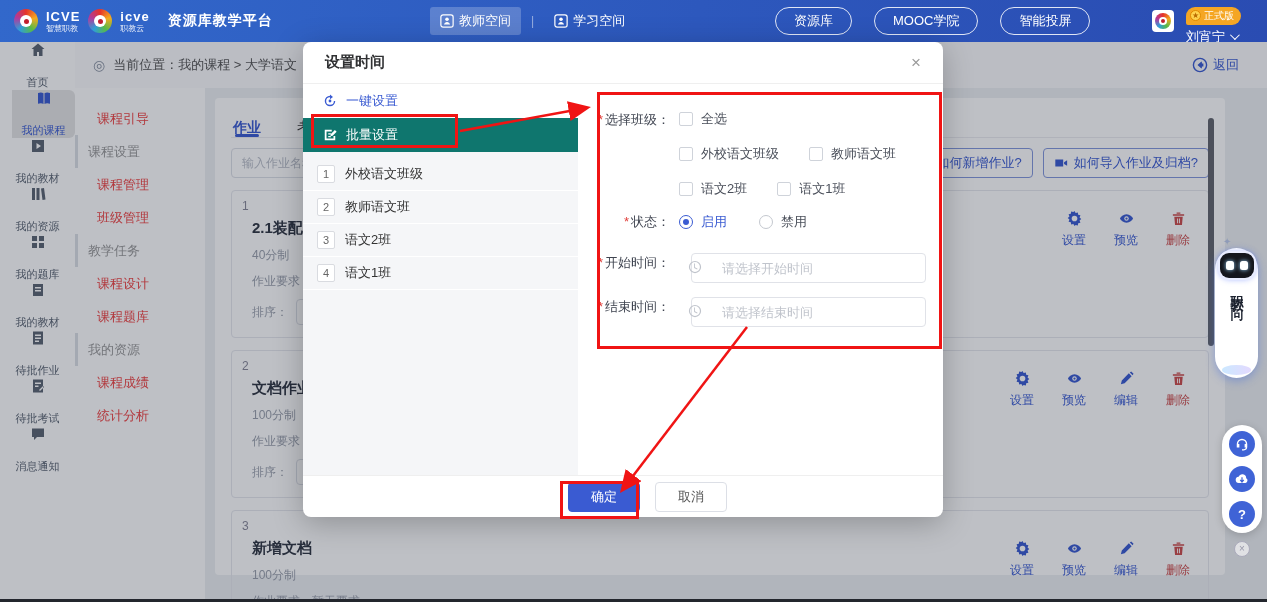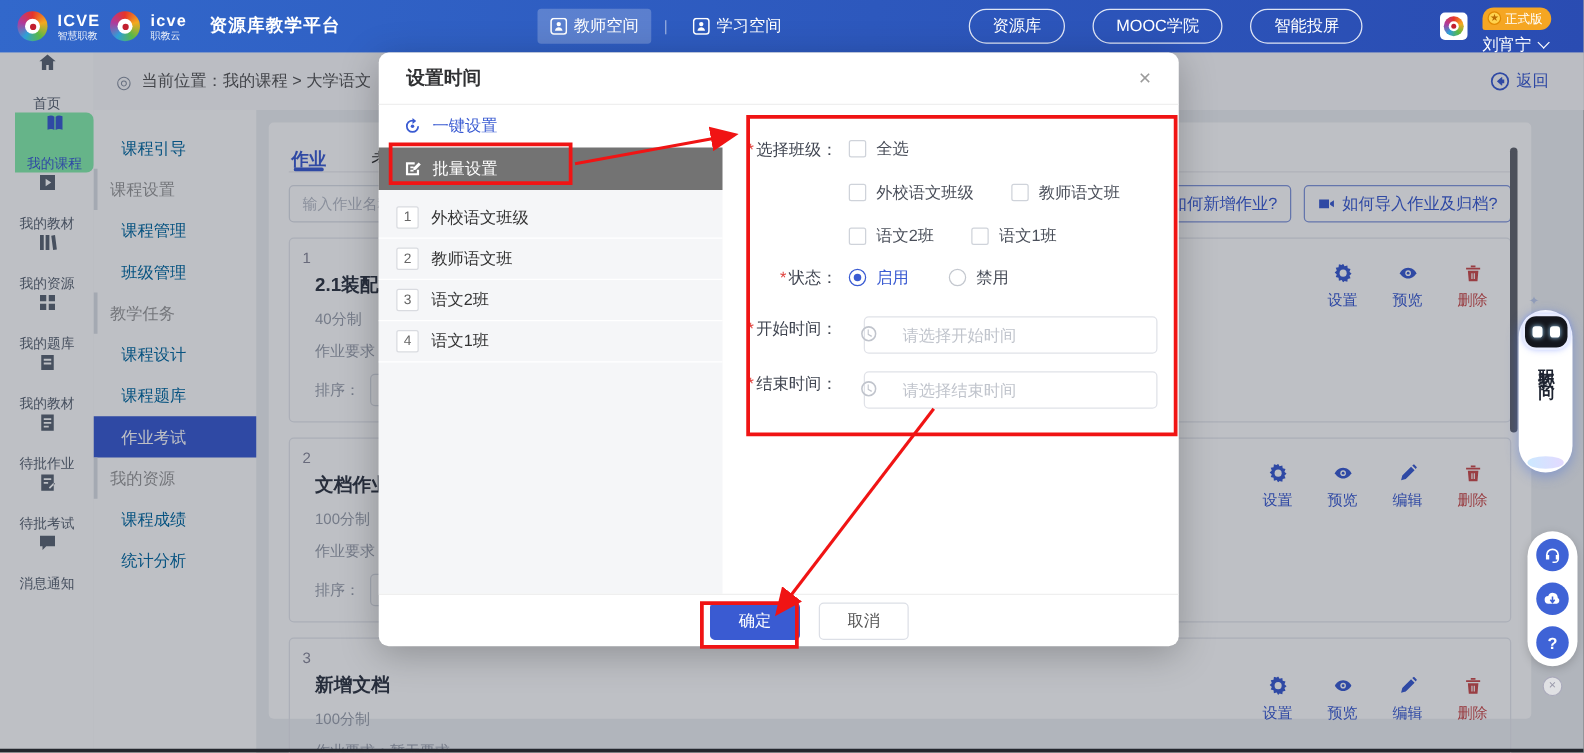--- a/index.html
+++ b/index.html
@@ -40,31 +40,31 @@
     border-radius:50%; color:#b96a00; font-size:8px; line-height:10px; text-align:center; }
   .user-name { font-size:13px; margin-top:3px; display:flex; align-items:center; gap:5px; }
   .caret { width:7px; height:7px; border-right:1.5px solid #fff; border-bottom:1.5px solid #fff;
     transform:rotate(45deg) translateY(-2px); display:inline-block; }
 
   
   .iconbar { position:absolute; left:0; top:42px; width:75px; height:560px; background:#fff; z-index:5; }
   .iconbar-item { height:48px; display:flex; flex-direction:column; align-items:center; justify-content:space-between;
     gap:4px; color:#5a6472; font-size:11px; cursor:pointer; }
   .iconbar-item .ic { width:16px; height:16px; }
-  .iconbar-item.active { background:#86efac; color:#3a5bd2; border-radius:0 6px 6px 0;margin-left:12px; }
+  .iconbar-item.active { background:#e5e5e5; color:#3a5bd2; border-radius:0 6px 6px 0;margin-left:12px; }
 
   
   .crumb-row { position:absolute; left:75px; top:42px; width:1192px; height:46px; background:#fbfbfc;
     display:flex; align-items:center; font-size:13px; color:#555; z-index:5; }
   .crumb-pin { color:#8a93a3; margin:0 8px 0 18px; font-size:14px; }
   .back-btn { position:absolute; right:28px; display:flex; align-items:center; gap:5px; color:#3a5bd2; cursor:pointer; }
 
   
   .subnav { position:absolute; left:75px; top:88px; width:130px; height:514px; background:#fff; z-index:5; padding-top:14px; }
-  .subnav-item { height:33px; line-height:33px; padding-left:22px; font-size:13px; color:#0369a1; cursor:pointer; }
+  .subnav-item { height:33px; line-height:33px; padding-left:22px; font-size:13px; color:#ef4444; cursor:pointer; }
   .subnav-section { height:33px; line-height:33px; padding-left:10px; font-size:13px; color:#999; border-left:3px solid #dcdfe5; margin-left:0; }
   .subnav-item.active { background:#3a5bd2; color:#fff; }
   .collapse-tab { position:absolute; left:124px; top:244px; width:13px; height:40px; background:#edeef2;
     border-radius:3px 0 0 3px; color:#9aa1ad; font-size:11px; display:flex; align-items:center; justify-content:center; cursor:pointer; }
 
   
   .content-card { position:absolute; left:215px; top:98px; width:1010px; height:477px; background:#fff;
     border-radius:4px; z-index:5; padding:0 16px; }
   .tabs-row { height:40px; border-bottom:1px solid #ececf0; display:flex; align-items:flex-end; gap:36px; padding:0 2px; }
   .tab { font-size:14px; color:#333; padding-bottom:0; cursor:pointer; position:relative; }
@@ -97,21 +97,21 @@
 
   
   .modal { position:absolute; left:303px; top:42px; width:640px; height:475px; background:#fff; border-radius:8px;
     box-shadow:0 6px 30px rgba(0,0,0,.25); z-index:50; display:flex; flex-direction:column; }
   .modal-head { height:42px; border-bottom:1px solid #efefef; display:flex; align-items:center; padding:0 22px; }
   .modal-title { font-size:15px; font-weight:bold; color:#303133; }
   .modal-close { margin-left:auto; color:#9b9b9b; font-size:17px; cursor:pointer; line-height:1; }
   .modal-body { flex:1; display:flex; min-height:0; }
   .m-left { width:275px; display:flex; flex-direction:column; }
   .m-quick { height:34px; display:flex; align-items:center; gap:9px; padding-left:20px; color:#3a5bd2; font-size:13px; cursor:pointer; }
-  .m-batch { height:34px; display:flex; align-items:center; gap:9px; padding-left:20px; background:#737373; color:#fff; font-size:13px; cursor:pointer; }
+  .m-batch { height:34px; display:flex; align-items:center; gap:9px; padding-left:20px; background:#0f766e; color:#fff; font-size:13px; cursor:pointer; }
   .m-list { flex:1; background:#f5f6f8; padding-top:6px; }
   .m-row { height:33px; display:flex; align-items:center; padding-left:14px; border-bottom:1px solid #fff; cursor:pointer; }
   .m-num { width:18px; height:18px; background:#fff; border:1px solid #d9dbe0; border-radius:2px; font-size:11px;
     color:#666; display:flex; align-items:center; justify-content:center; }
   .m-name { margin-left:10px; font-size:13px; color:#333; }
   .m-right { flex:1; padding:26px 0 0 8px; }
   .f-row { display:flex; margin-bottom:14px; }
   .f-label { width:84px; text-align:right; font-size:13px; color:#3f4450; flex-shrink:0; padding-top:1px; }
   .req { color:#e0403c; margin-right:2px; }
   .f-ctrl { margin-left:9px; }
@@ -364,21 +364,20 @@
   </div>
 
   <nav class="subnav">
     <div class="subnav-item">课程引导</div>
     <div class="subnav-section">课程设置</div>
     <div class="subnav-item">课程管理</div>
     <div class="subnav-item">班级管理</div>
     <div class="subnav-section">教学任务</div>
     <div class="subnav-item">课程设计</div>
     <div class="subnav-item">课程题库</div>
-    <div class="subnav-item active">作业考试</div>
     <div class="subnav-section">我的资源</div>
     <div class="subnav-item">课程成绩</div>
     <div class="subnav-item">统计分析</div>
   </nav>
   <div class="collapse-tab">«</div>
 
   <section class="content-card">
     <div class="tabs-row">
       <div class="tab active">作业</div>
       <div class="tab">考试</div>

